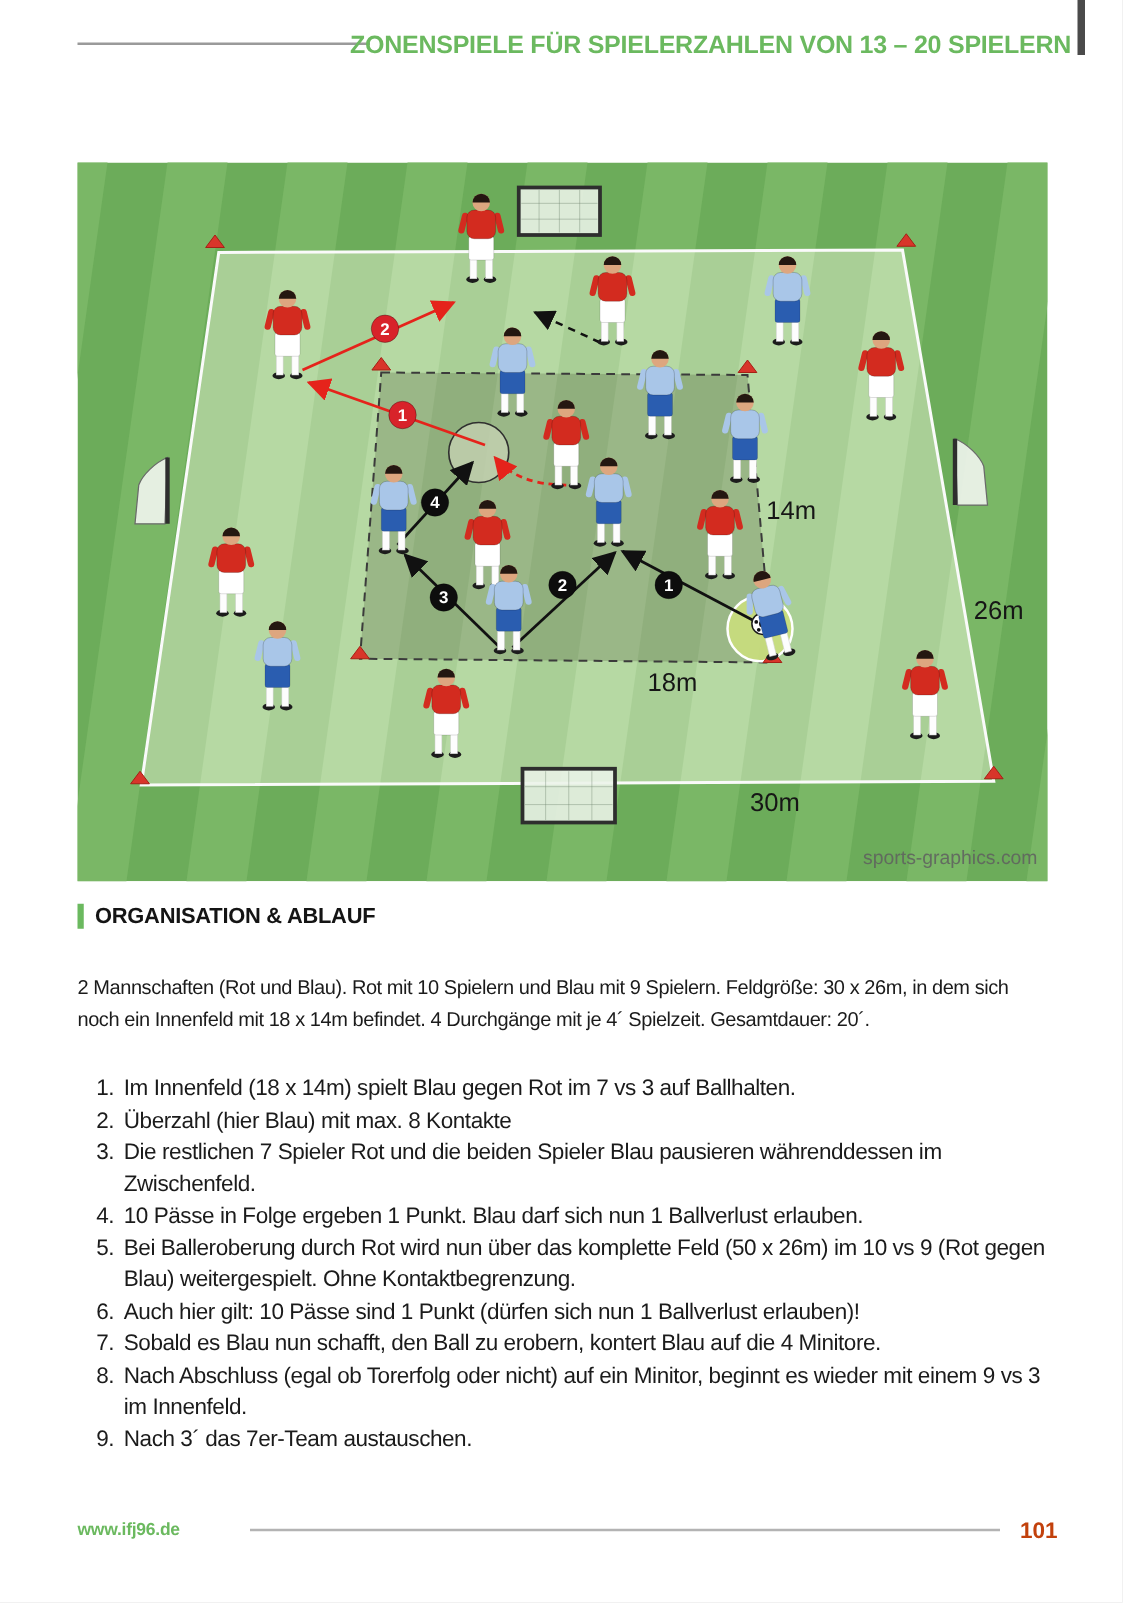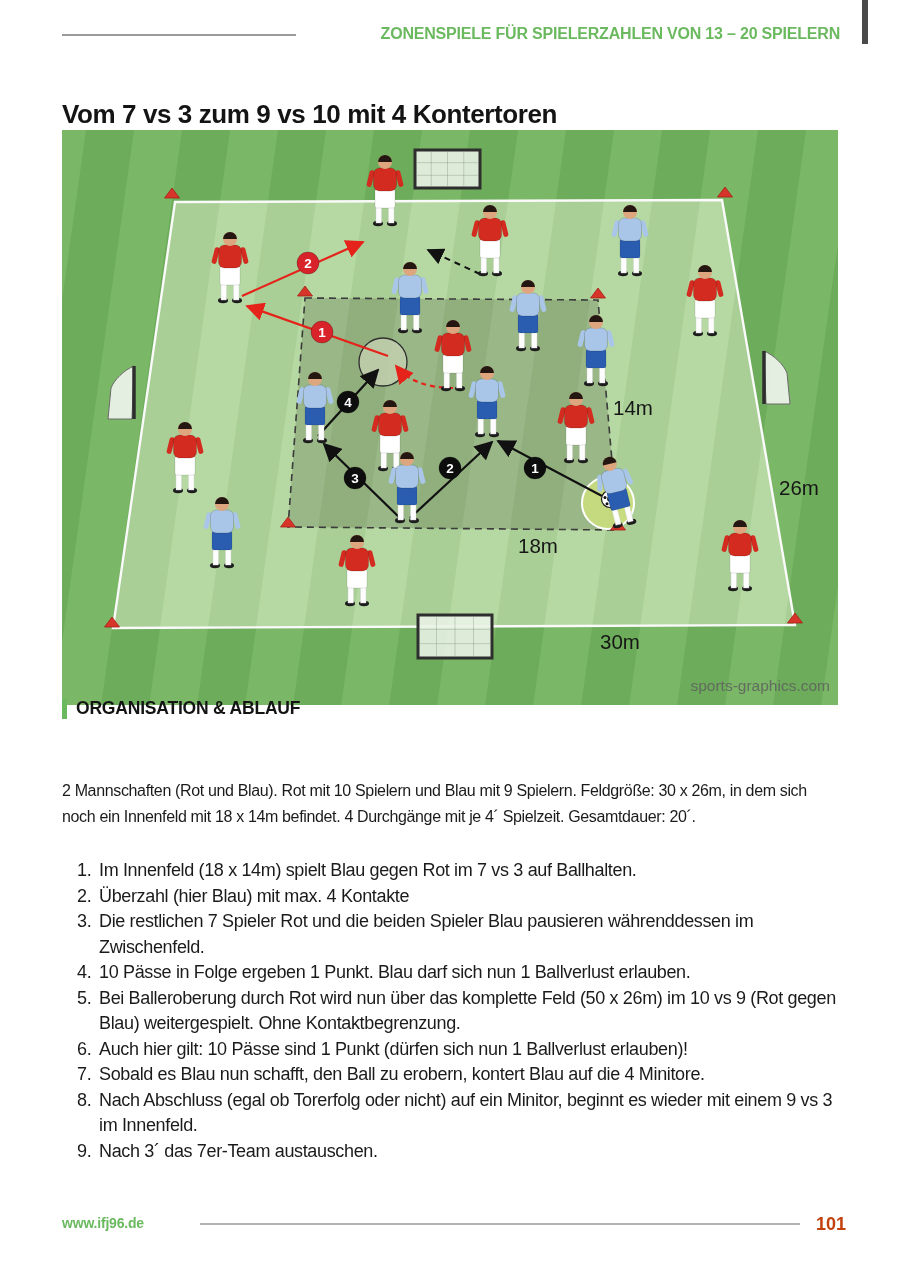--- a/index.html
+++ b/index.html
@@ -1,25 +1,25 @@
 <!DOCTYPE html>
 <html><head>
 <meta charset="utf-8">
 <style>
   html,body{margin:0;padding:0;background:#e8e8e8;}
   .page{position:relative;width:898px;height:1282px;background:#ffffff;margin:0 auto;
         font-family:"Liberation Sans",sans-serif;overflow:hidden;}
   .header-line{position:absolute;left:62px;top:34px;width:234px;height:2px;background:#9a9a9a;}
   .header-title{position:absolute;left:280px;top:25px;width:560px;text-align:right;
-        font-size:16px;font-weight:bold;color:#6bb95f;letter-spacing:-0.2px;white-space:nowrap;}
+        font-size:20px;font-weight:bold;color:#6bb95f;letter-spacing:-0.2px;white-space:nowrap;}
   .corner-bar{position:absolute;right:30px;top:0;width:6px;height:44px;background:#4a4a4a;}
   .page-title{position:absolute;left:62px;top:82px;font-size:26px;font-weight:bold;
         color:#141414;letter-spacing:-0.4px;}
   .diagram{position:absolute;left:62px;top:130px;width:776px;height:575px;}
-  .section-head{position:absolute;left:62px;top:698px;display:flex;align-items:center;}
+  .section-head{position:absolute;left:62px;top:722px;display:flex;align-items:center;}
   .section-bar{width:5px;height:20px;background:#6bb95f;margin-right:9px;}
   .section-title{font-size:17.5px;font-weight:bold;color:#141414;letter-spacing:-0.2px;}
   .intro{position:absolute;left:62px;top:762px;width:782px;font-size:16px;line-height:25.5px;
         color:#1b1b1b;letter-spacing:-0.35px;}
   .steps{position:absolute;left:62px;top:858px;width:782px;}
   .steps ol{margin:0;padding-left:34px;}
   .steps li{font-size:18px;line-height:25.5px;color:#1b1b1b;letter-spacing:-0.35px;padding-left:3px;}
   .footer-site{position:absolute;left:62px;top:1215px;font-size:14px;font-weight:bold;
         color:#6bb95f;letter-spacing:-0.2px;text-decoration:none;}
   .footer-line{position:absolute;left:200px;top:1223px;width:600px;height:2px;background:#b3b3b3;}
@@ -27,21 +27,20 @@
 </style>
 </head>
 <body>
 
 <div class="page">
 
   <div class="header-line"></div>
   <div class="header-title">ZONENSPIELE FÜR SPIELERZAHLEN VON 13 – 20 SPIELERN</div>
   <div class="corner-bar"></div>
 
-  <h1 class="page-title">Vom 7 vs 3 zum 9 vs 10 mit 4 Kontertoren</h1>
 
   <svg id="field-svg" class="diagram" xmlns="http://www.w3.org/2000/svg" viewBox="0 0 776 575">
       <defs>
         <marker id="ab" viewBox="0 0 10 10" refX="9" refY="5" markerWidth="8.5" markerHeight="8.5" orient="auto-start-reverse">
           <path d="M0,0 L10,5 L0,10 Z" fill="#111111"></path>
         </marker>
         <marker id="ar" viewBox="0 0 10 10" refX="9" refY="5" markerWidth="8.5" markerHeight="8.5" orient="auto-start-reverse">
           <path d="M0,0 L10,5 L0,10 Z" fill="#e5231b"></path>
         </marker>
         <clipPath id="fieldclip">
@@ -395,21 +394,21 @@
   <div class="section-head">
     <div class="section-bar"></div>
     <div class="section-title">ORGANISATION &amp; ABLAUF</div>
   </div>
 
   <p class="intro">2 Mannschaften (Rot und Blau). Rot mit 10 Spielern und Blau mit 9 Spielern. Feldgröße: 30 x 26m, in dem sich noch ein Innenfeld mit 18 x 14m befindet. 4 Durchgänge mit je 4´ Spielzeit. Gesamtdauer: 20´.</p>
 
   <div class="steps">
     <ol id="steps-ol">
         <li>Im Innenfeld (18 x 14m) spielt Blau gegen Rot im 7 vs 3 auf Ballhalten.</li>
-        <li>Überzahl (hier Blau) mit max. 4 Kontakte</li>
+        <li>Überzahl (hier Blau) mit max. 8 Kontakte</li>
         <li>Die restlichen 7 Spieler Rot und die beiden Spieler Blau pausieren währenddessen im Zwischenfeld.</li>
         <li>10 Pässe in Folge ergeben 1 Punkt. Blau darf sich nun 1 Ballverlust erlauben.</li>
         <li>Bei Balleroberung durch Rot wird nun über das komplette Feld (50 x 26m) im 10 vs 9 (Rot gegen Blau) weitergespielt. Ohne Kontaktbegrenzung.</li>
         <li>Auch hier gilt: 10 Pässe sind 1 Punkt (dürfen sich nun 1 Ballverlust erlauben)!</li>
         <li>Sobald es Blau nun schafft, den Ball zu erobern, kontert Blau auf die 4 Minitore.</li>
         <li>Nach Abschluss (egal ob Torerfolg oder nicht) auf ein Minitor, beginnt es wieder mit einem 9 vs 3 im Innenfeld.</li>
         <li>Nach 3´ das 7er-Team austauschen.</li>
       </ol>
   </div>
 

